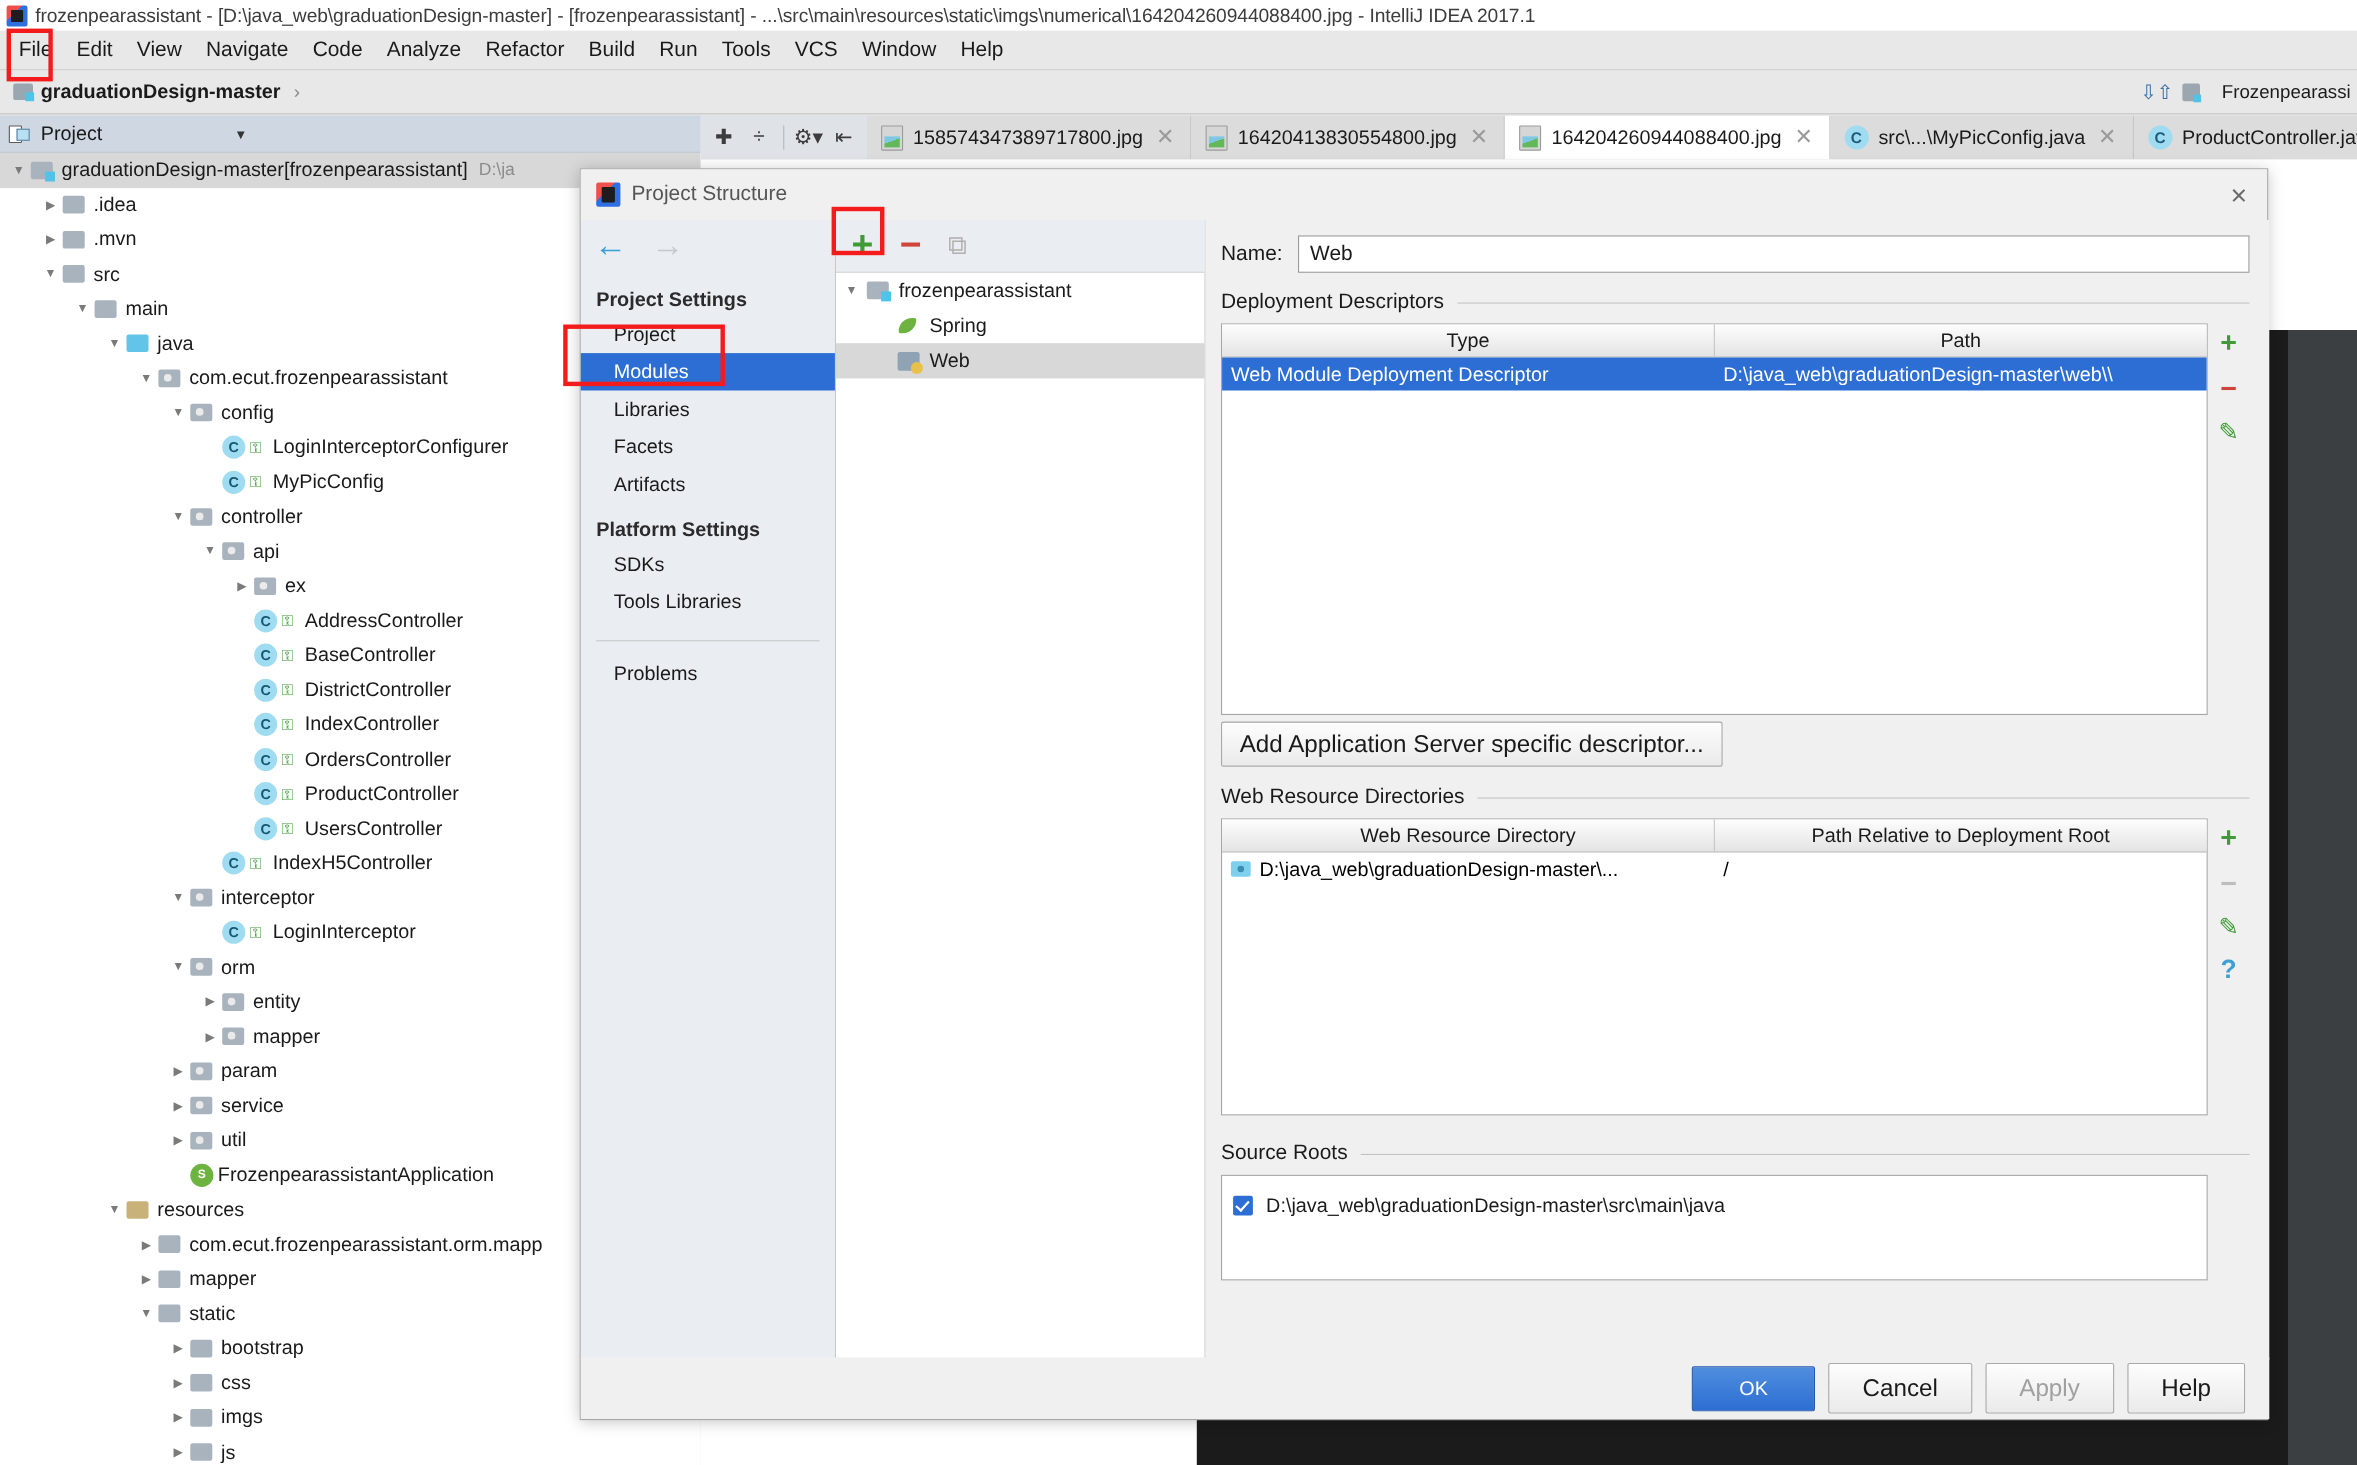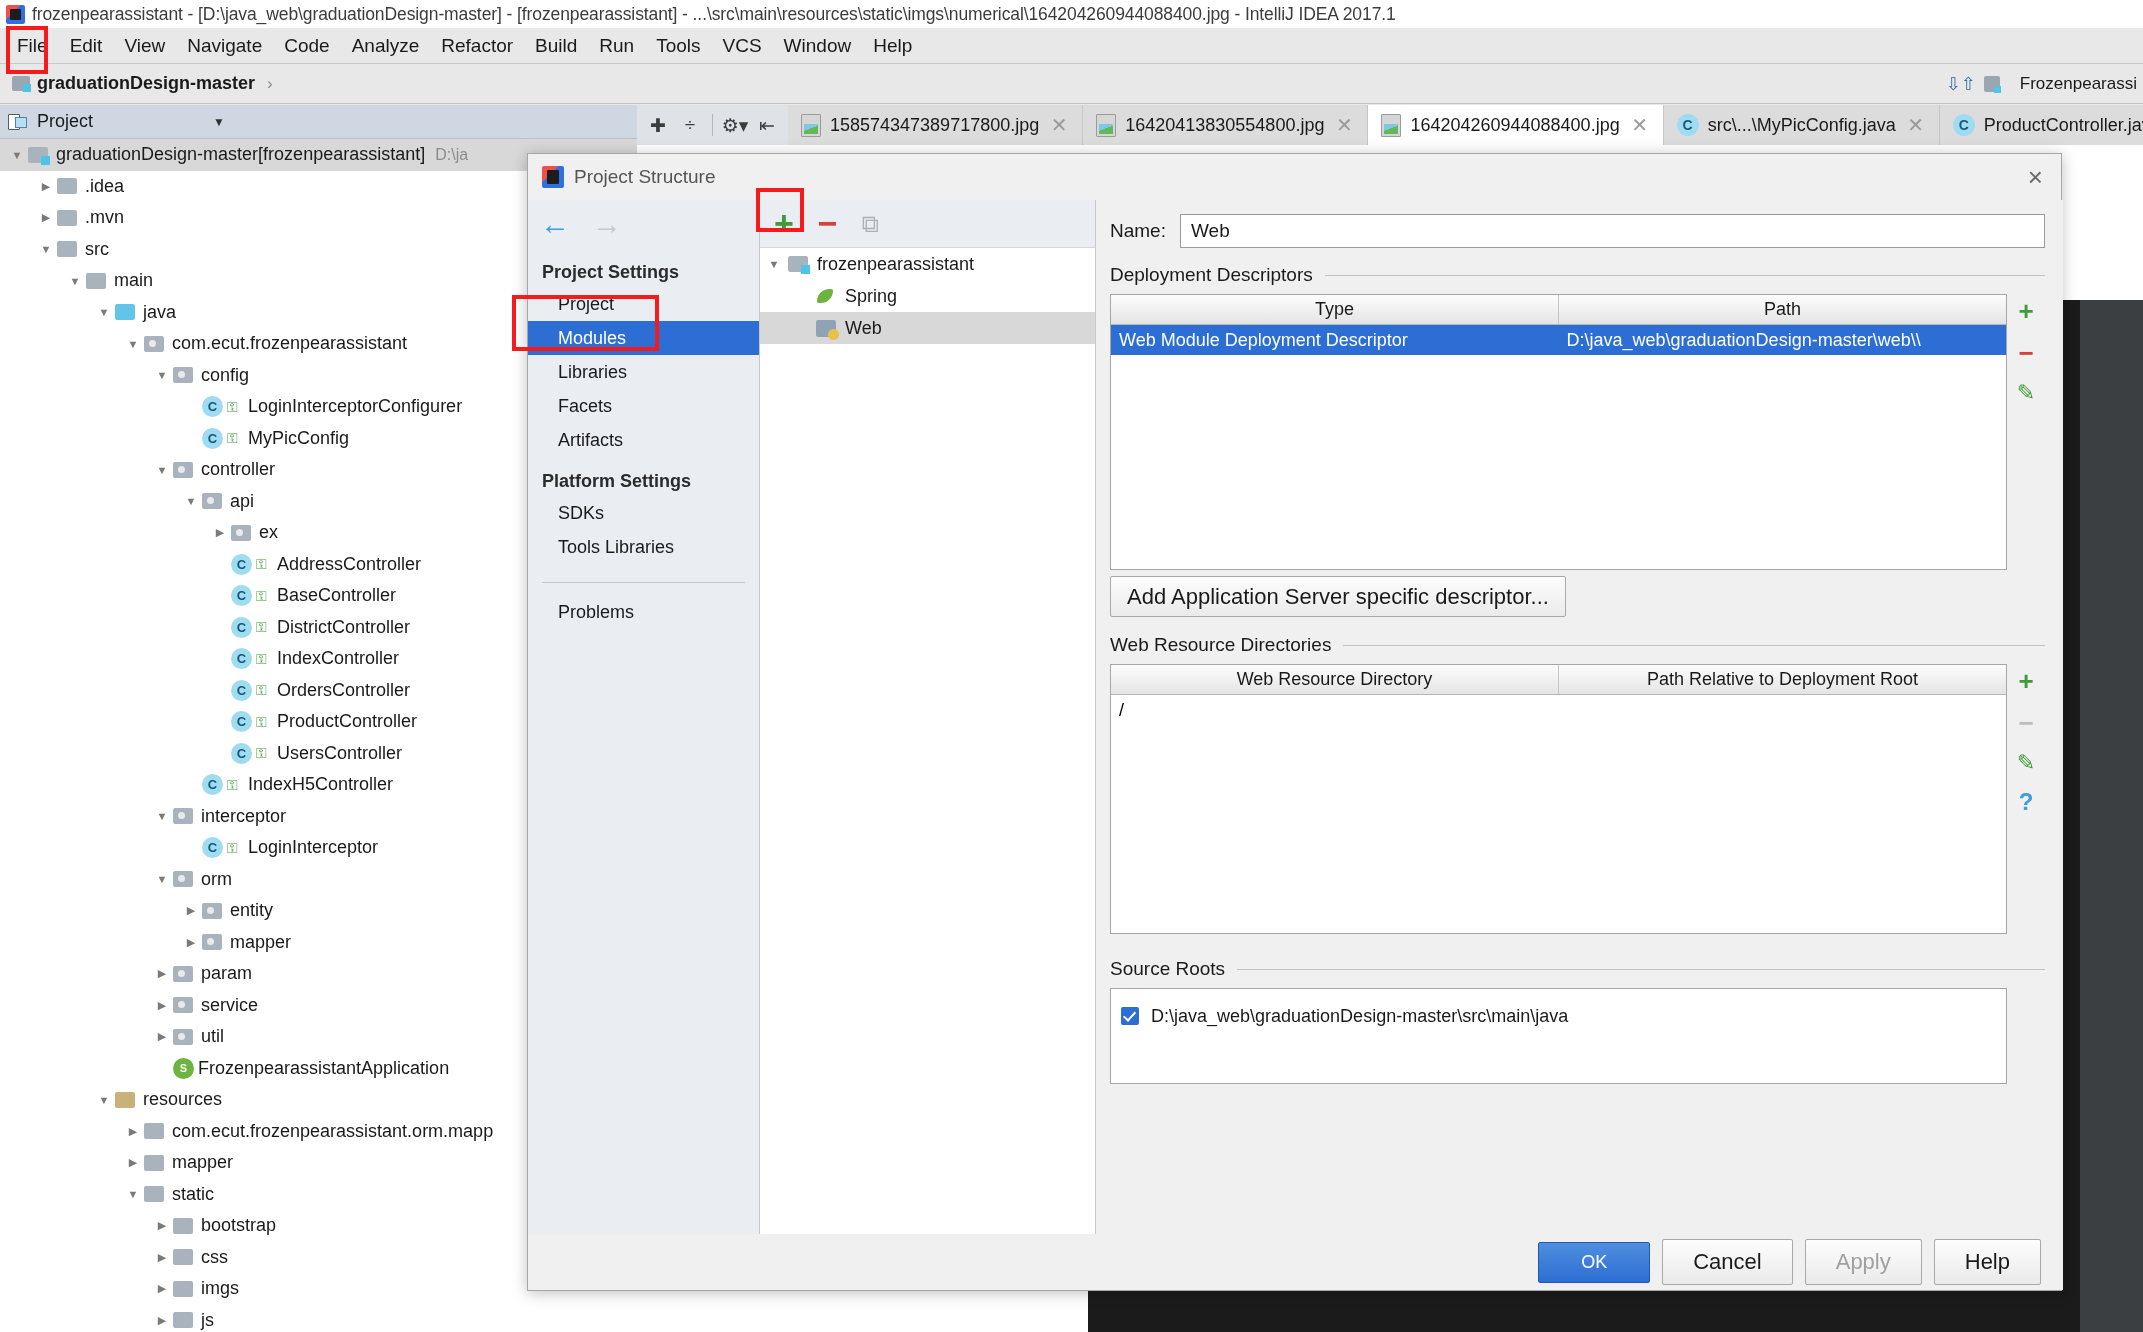--- a/index.html
+++ b/index.html
@@ -579,21 +579,21 @@
           <span class="name-lbl">Name:</span>
           <span class="name-input">Web</span>
         </div>
 
         <div class="grp-title">
           <span>Deployment Descriptors</span>
           <span class="line"></span>
         </div>
 
         <div class="tbl-wrap">
-          <div class="tbl" style="height:276px">
+          <div class="tbl" style="height:356px">
             <div class="tbl-head">
               <div class="th">Type</div>
               <div class="th">Path</div>
             </div>
             <div class="tr sel">
               <div class="td">Web Module Deployment Descriptor</div>
               <div class="td">D:\java_web\graduationDesign-master\web\\</div>
             </div>
           </div>
           <div class="side-btns">
@@ -612,20 +612,24 @@
           <span class="line"></span>
         </div>
 
         <div class="tbl-wrap">
           <div class="tbl" style="height:270px">
             <div class="tbl-head">
               <div class="th">Web Resource Directory</div>
               <div class="th">Path Relative to Deployment Root</div>
             </div>
             <div class="tr">
+              <div class="td">
+                <span class="folder-mini"></span>
+                <span>D:\java_web\graduationDesign-master\...</span>
+              </div>
               <div class="td">/</div>
             </div>
           </div>
           <div class="side-btns">
             <span class="sb plus">+</span>
             <span class="sb dis">−</span>
             <span class="sb pencil">✎</span>
             <span class="sb help">?</span>
           </div>
         </div>

